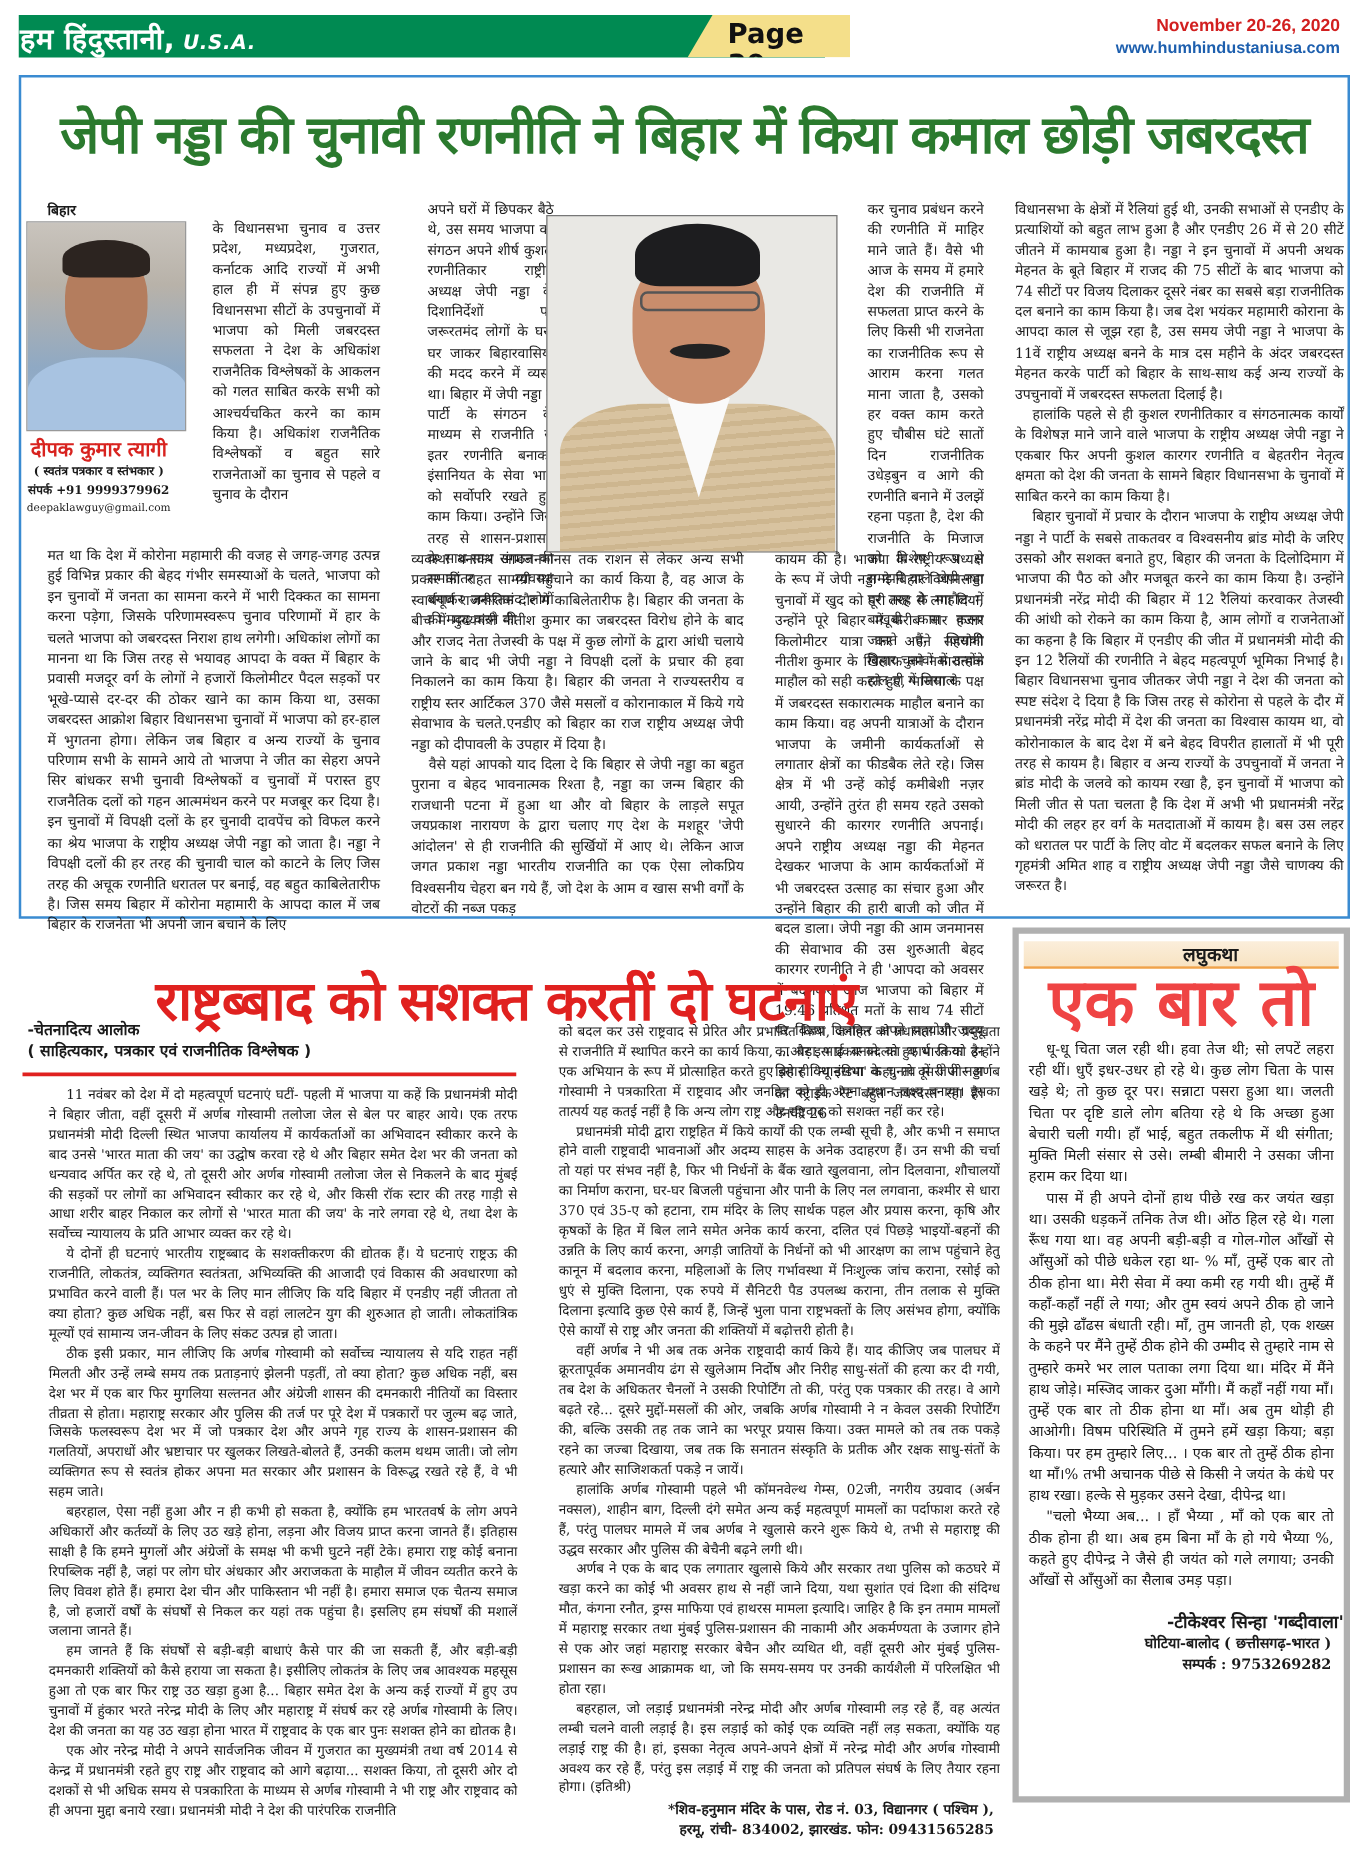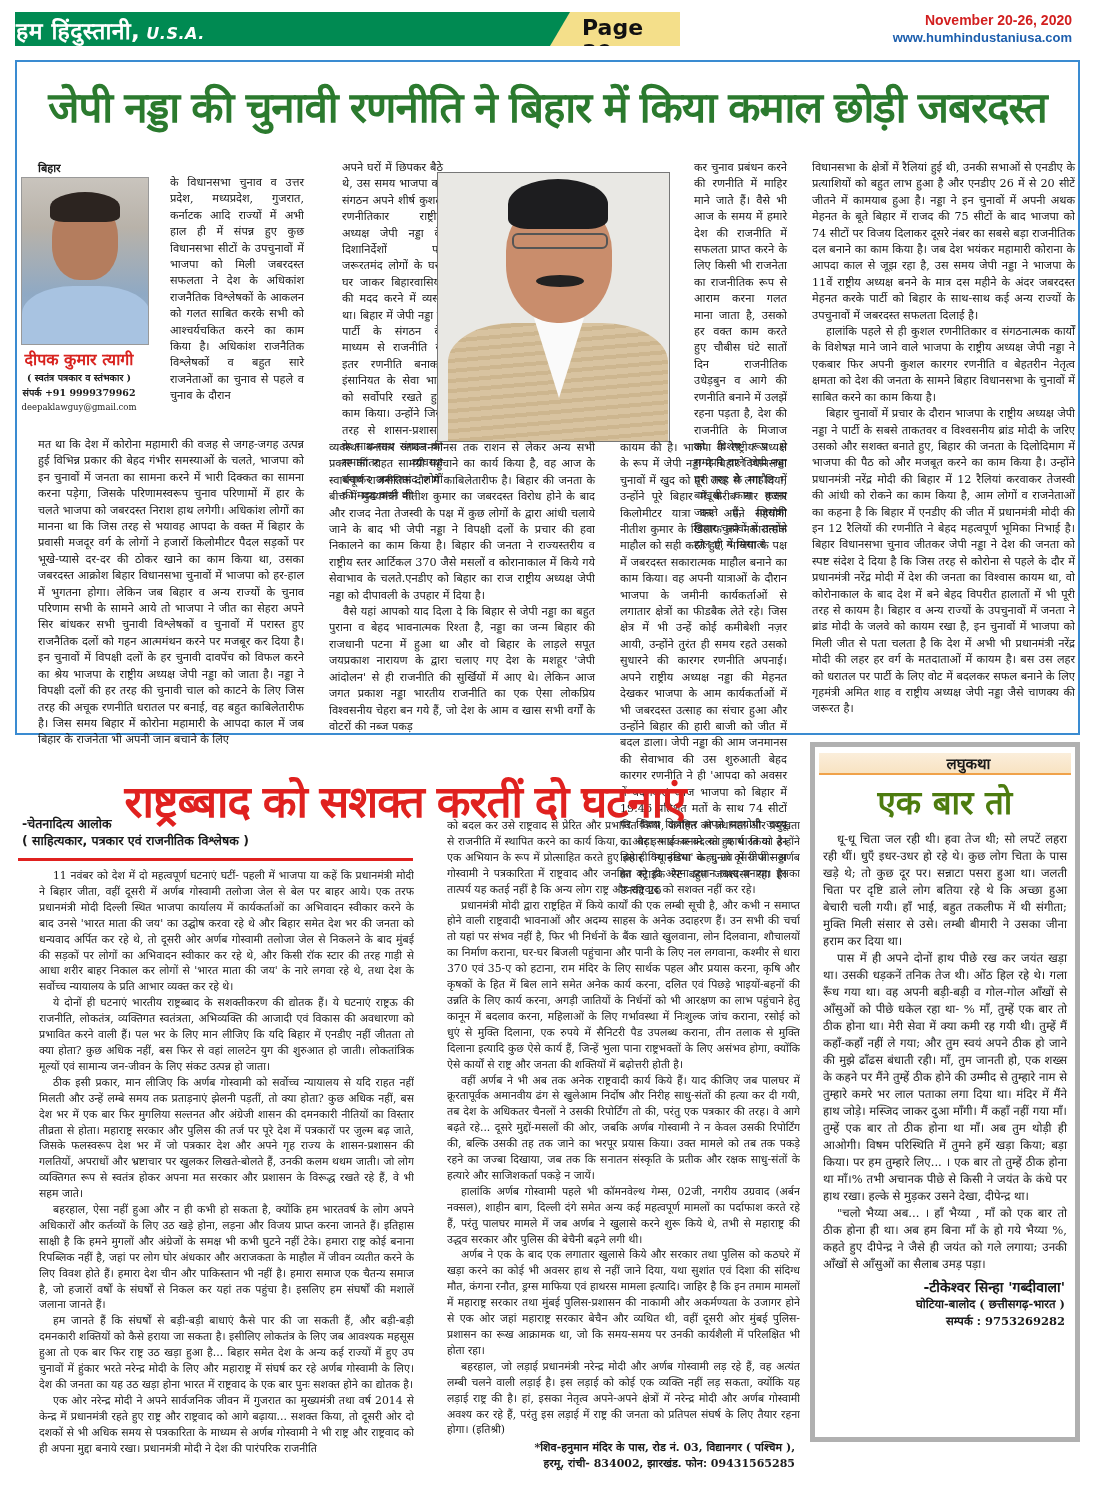--- a/index.html
+++ b/index.html
@@ -34,24 +34,24 @@
   .np-vest { position: absolute; left: 10px; top: 150px; width: 220px; height: 130px; background: repeating-linear-gradient(175deg, #d8c3a0 0, #d8c3a0 6px, #cdb68f 6px, #cdb68f 10px); border-radius: 30% 30% 0 0; }
   .np-collar { position: absolute; left: 96px; top: 145px; width: 50px; height: 80px; background: #fafafa; clip-path: polygon(0 0, 100% 0, 50% 100%); }
   .a2-headline { position: absolute; left: 15px; top: 772px; width: 780px; text-align: center; font-family: "DejaVu Sans Condensed", "DejaVu Sans", sans-serif; font-weight: bold; font-size: 44px; color: #e0211f; line-height: 60px; letter-spacing: -1px; }
   .a2-byline { position: absolute; left: 22px; top: 815px; font-family: "DejaVu Sans", sans-serif; font-weight: bold; font-size: 12.5px; line-height: 17px; }
   .a2-redrule { position: absolute; left: 18px; top: 858px; width: 395px; height: 3px; background: #e0211f; }
   .a2-col { font-size: 10.8px; line-height: 15.9px; }
   .a2-footer { position: absolute; left: 440px; top: 1440px; width: 355px; text-align: right; font-weight: bold; font-size: 11px; line-height: 16px; }
 
   .sidebar { position: absolute; left: 810px; top: 742px; width: 270px; height: 700px; border: 5px solid #b0b0b0; background: #fff; }
   .sb-kicker { margin: 6px 4px 0; height: 22px; background: linear-gradient(180deg, #fbeedb, #f8e3c2); border-bottom: 2px solid #f0a24a; text-align: center; font-family: "DejaVu Sans", sans-serif; font-weight: bold; font-size: 15px; line-height: 22px; padding-left: 47px; }
-  .sb-title { text-align: center; font-family: "DejaVu Sans", sans-serif; font-weight: bold; font-size: 33px; line-height: 56px; color: #4d7c0f; }
+  .sb-title { text-align: center; font-family: "DejaVu Sans", sans-serif; font-weight: bold; font-size: 52px; line-height: 56px; color: #ef4444; }
   .sb-body { padding: 0 8px; font-size: 11.6px; line-height: 17px; text-align: justify; }
   .sb-body p { text-indent: 14px; }
-  .sb-sign { text-align: right; padding-right: 10px; font-family: "DejaVu Sans", sans-serif; font-weight: bold; font-size: 14px; margin-top: 4px; }
+  .sb-sign { text-align: right; font-family: "DejaVu Sans", sans-serif; font-weight: bold; font-size: 14px; margin-top: 14px; }
   .sb-place, .sb-contact { text-align: right; padding-right: 10px; font-weight: bold; font-size: 11.5px; line-height: 17px; }
 </style>
 </head>
 <body>
 
 <div class="masthead">
   <div class="mast-green">
     <div class="mast-title">
       <span>हम हिंदुस्तानी,</span><span class="mast-usa">U.S.A.</span>
     </div>

